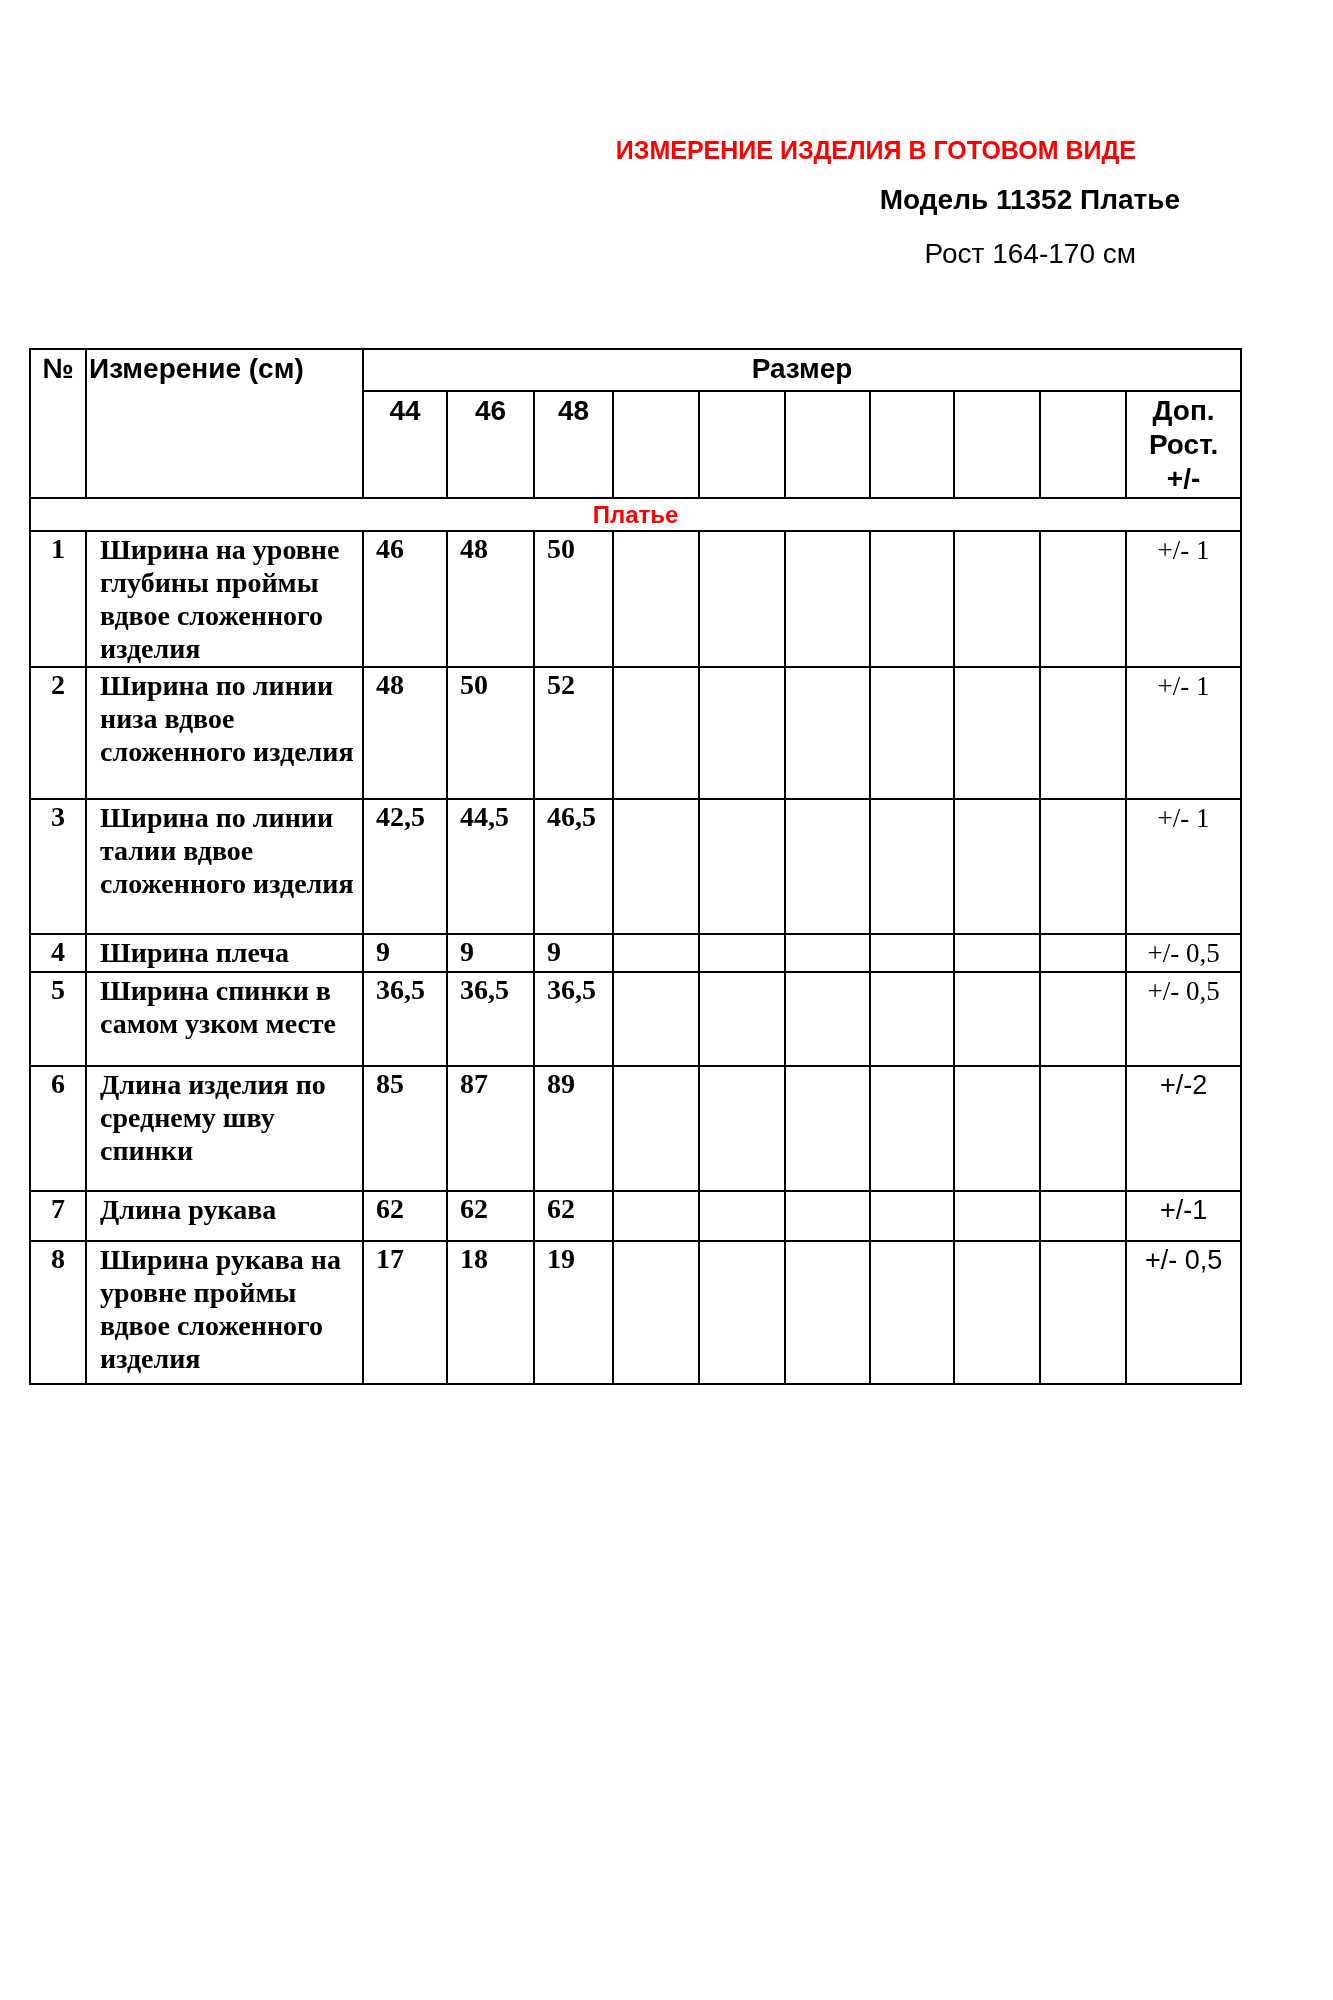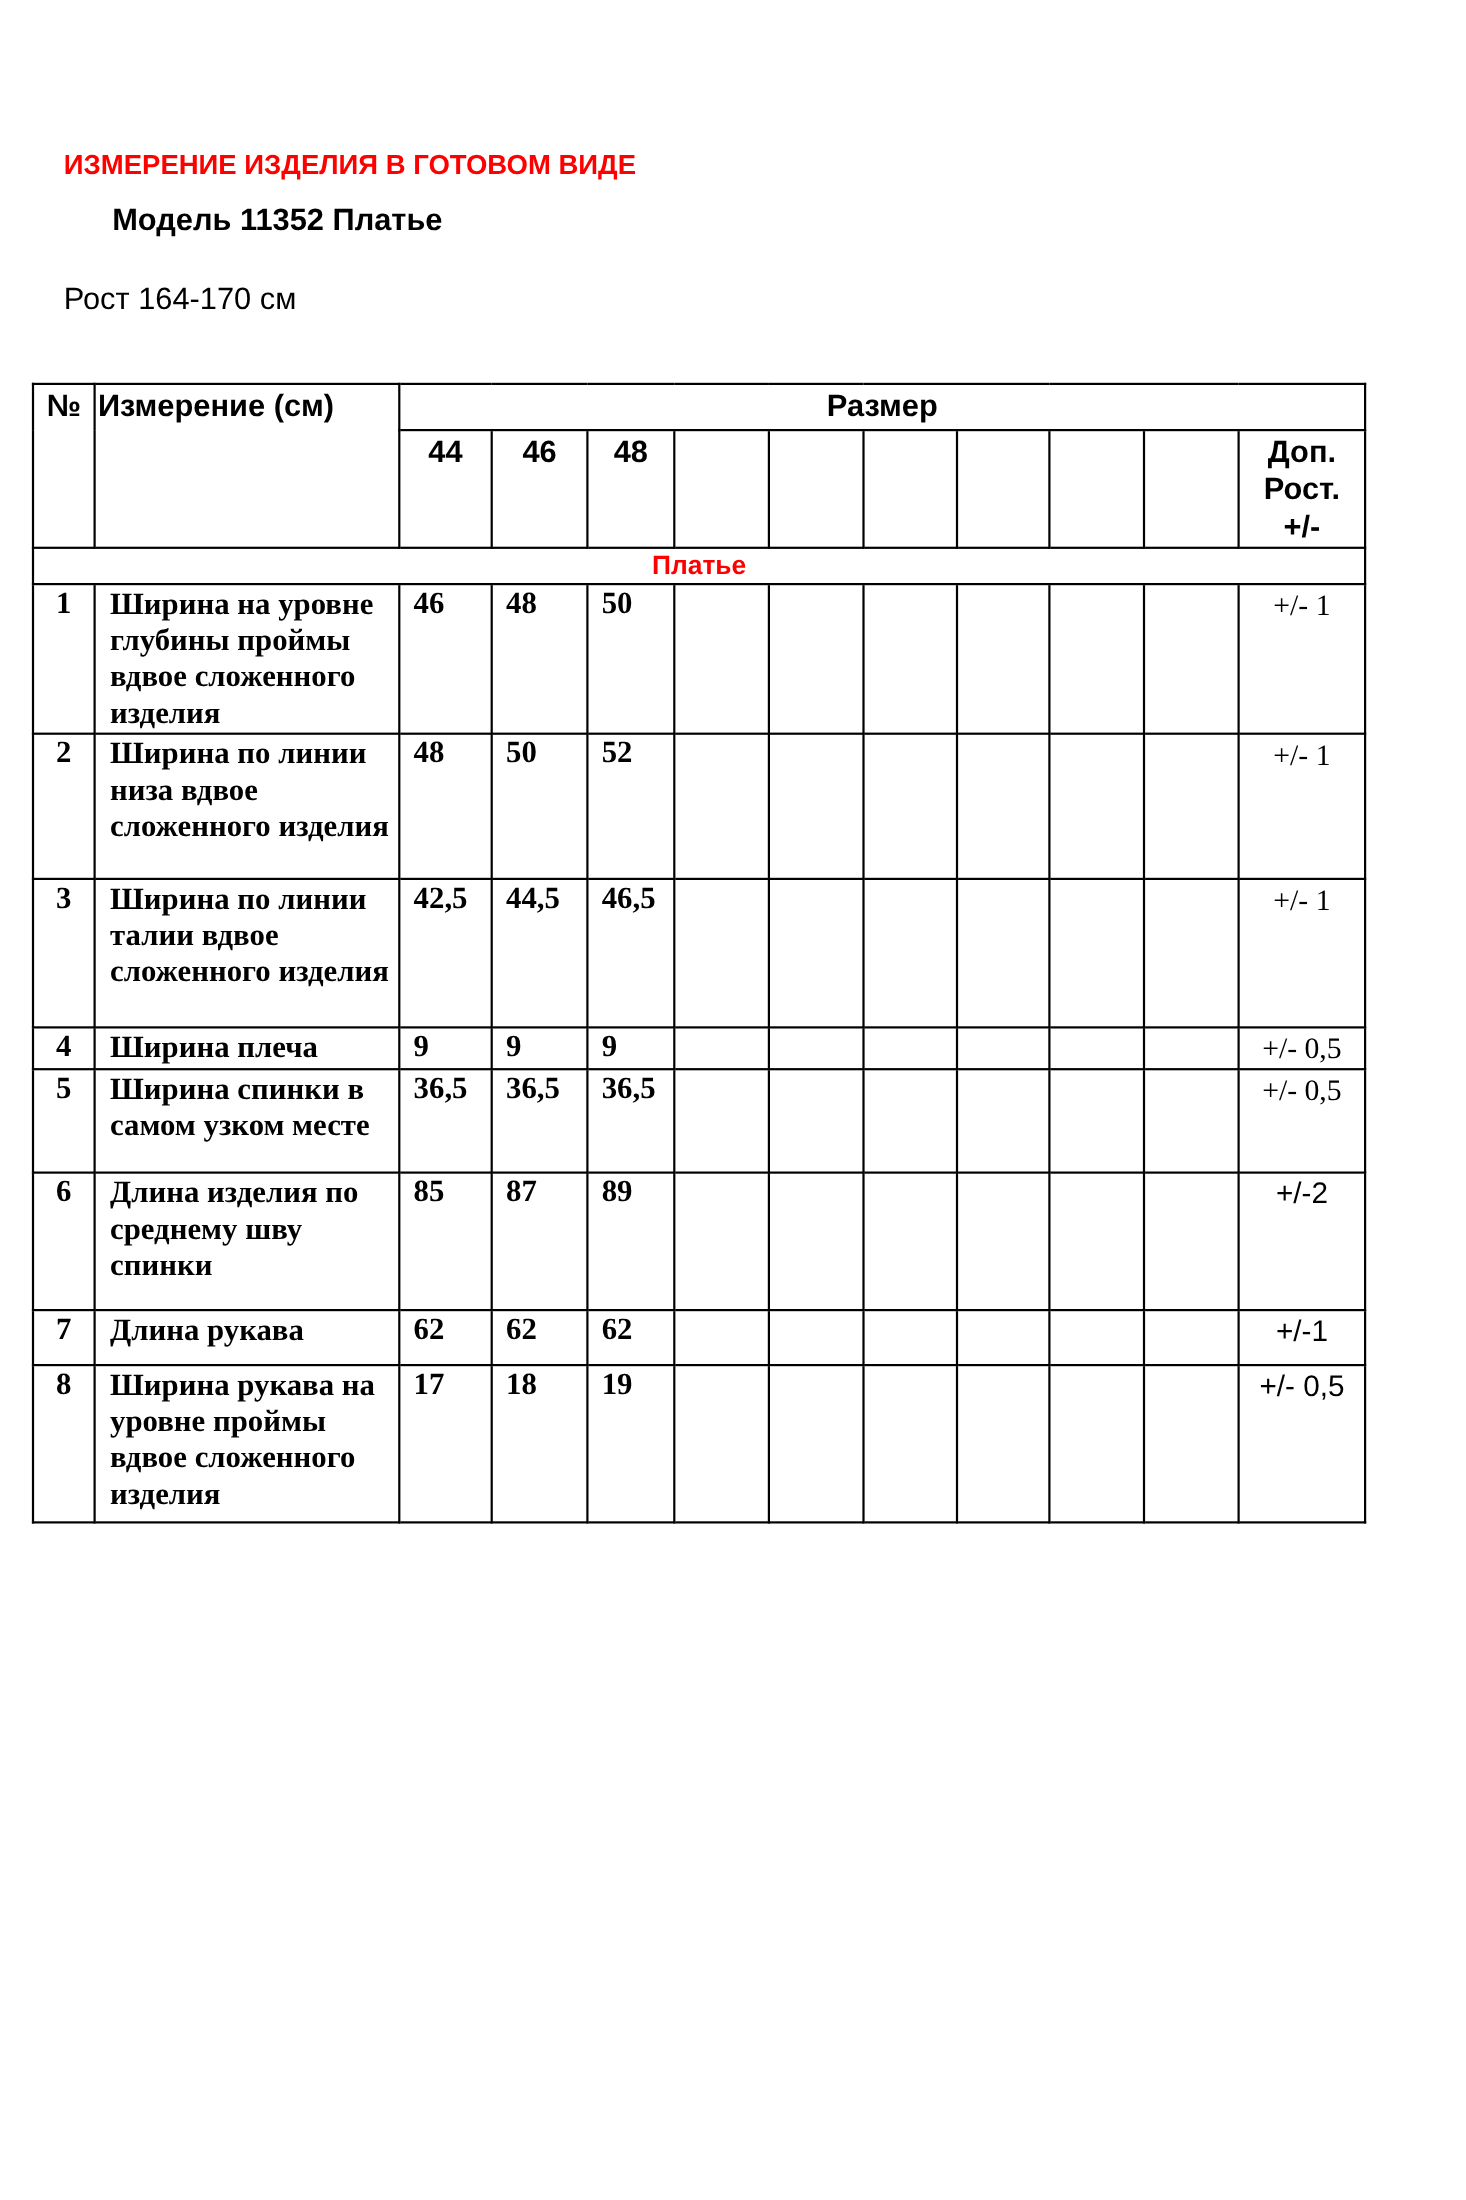--- a/index.html
+++ b/index.html
@@ -6,27 +6,27 @@
   html,body { margin:0; padding:0; }
   body {
     width: 1333px; height: 2000px;
     background: #ffffff;
     position: relative;
     font-family: "Liberation Sans", sans-serif;
     color: #000000;
   }
   .heading {
     position: absolute; left: 0; width: 1136px;
-    padding-left: 58px;
-    text-align: left;
+    padding-left: 108px;
+    text-align: right;
     white-space: nowrap;
   }
   .doc-title    { top: 136px; font-size: 25px; font-weight: bold; color: #FF0000; }
   .doc-subtitle { top: 184px; font-size: 28px; font-weight: bold; margin-left: 44px; }
-  .doc-height   { top: 256px; font-size: 28px; }
+  .doc-height   { top: 238px; font-size: 28px; }
 
   table.meas {
     position: absolute; left: 29px; top: 348px;
     width: 1211px;
     border-collapse: collapse;
     table-layout: fixed;
   }
   td, th {
     border: 2px solid #000000;
     vertical-align: top;

